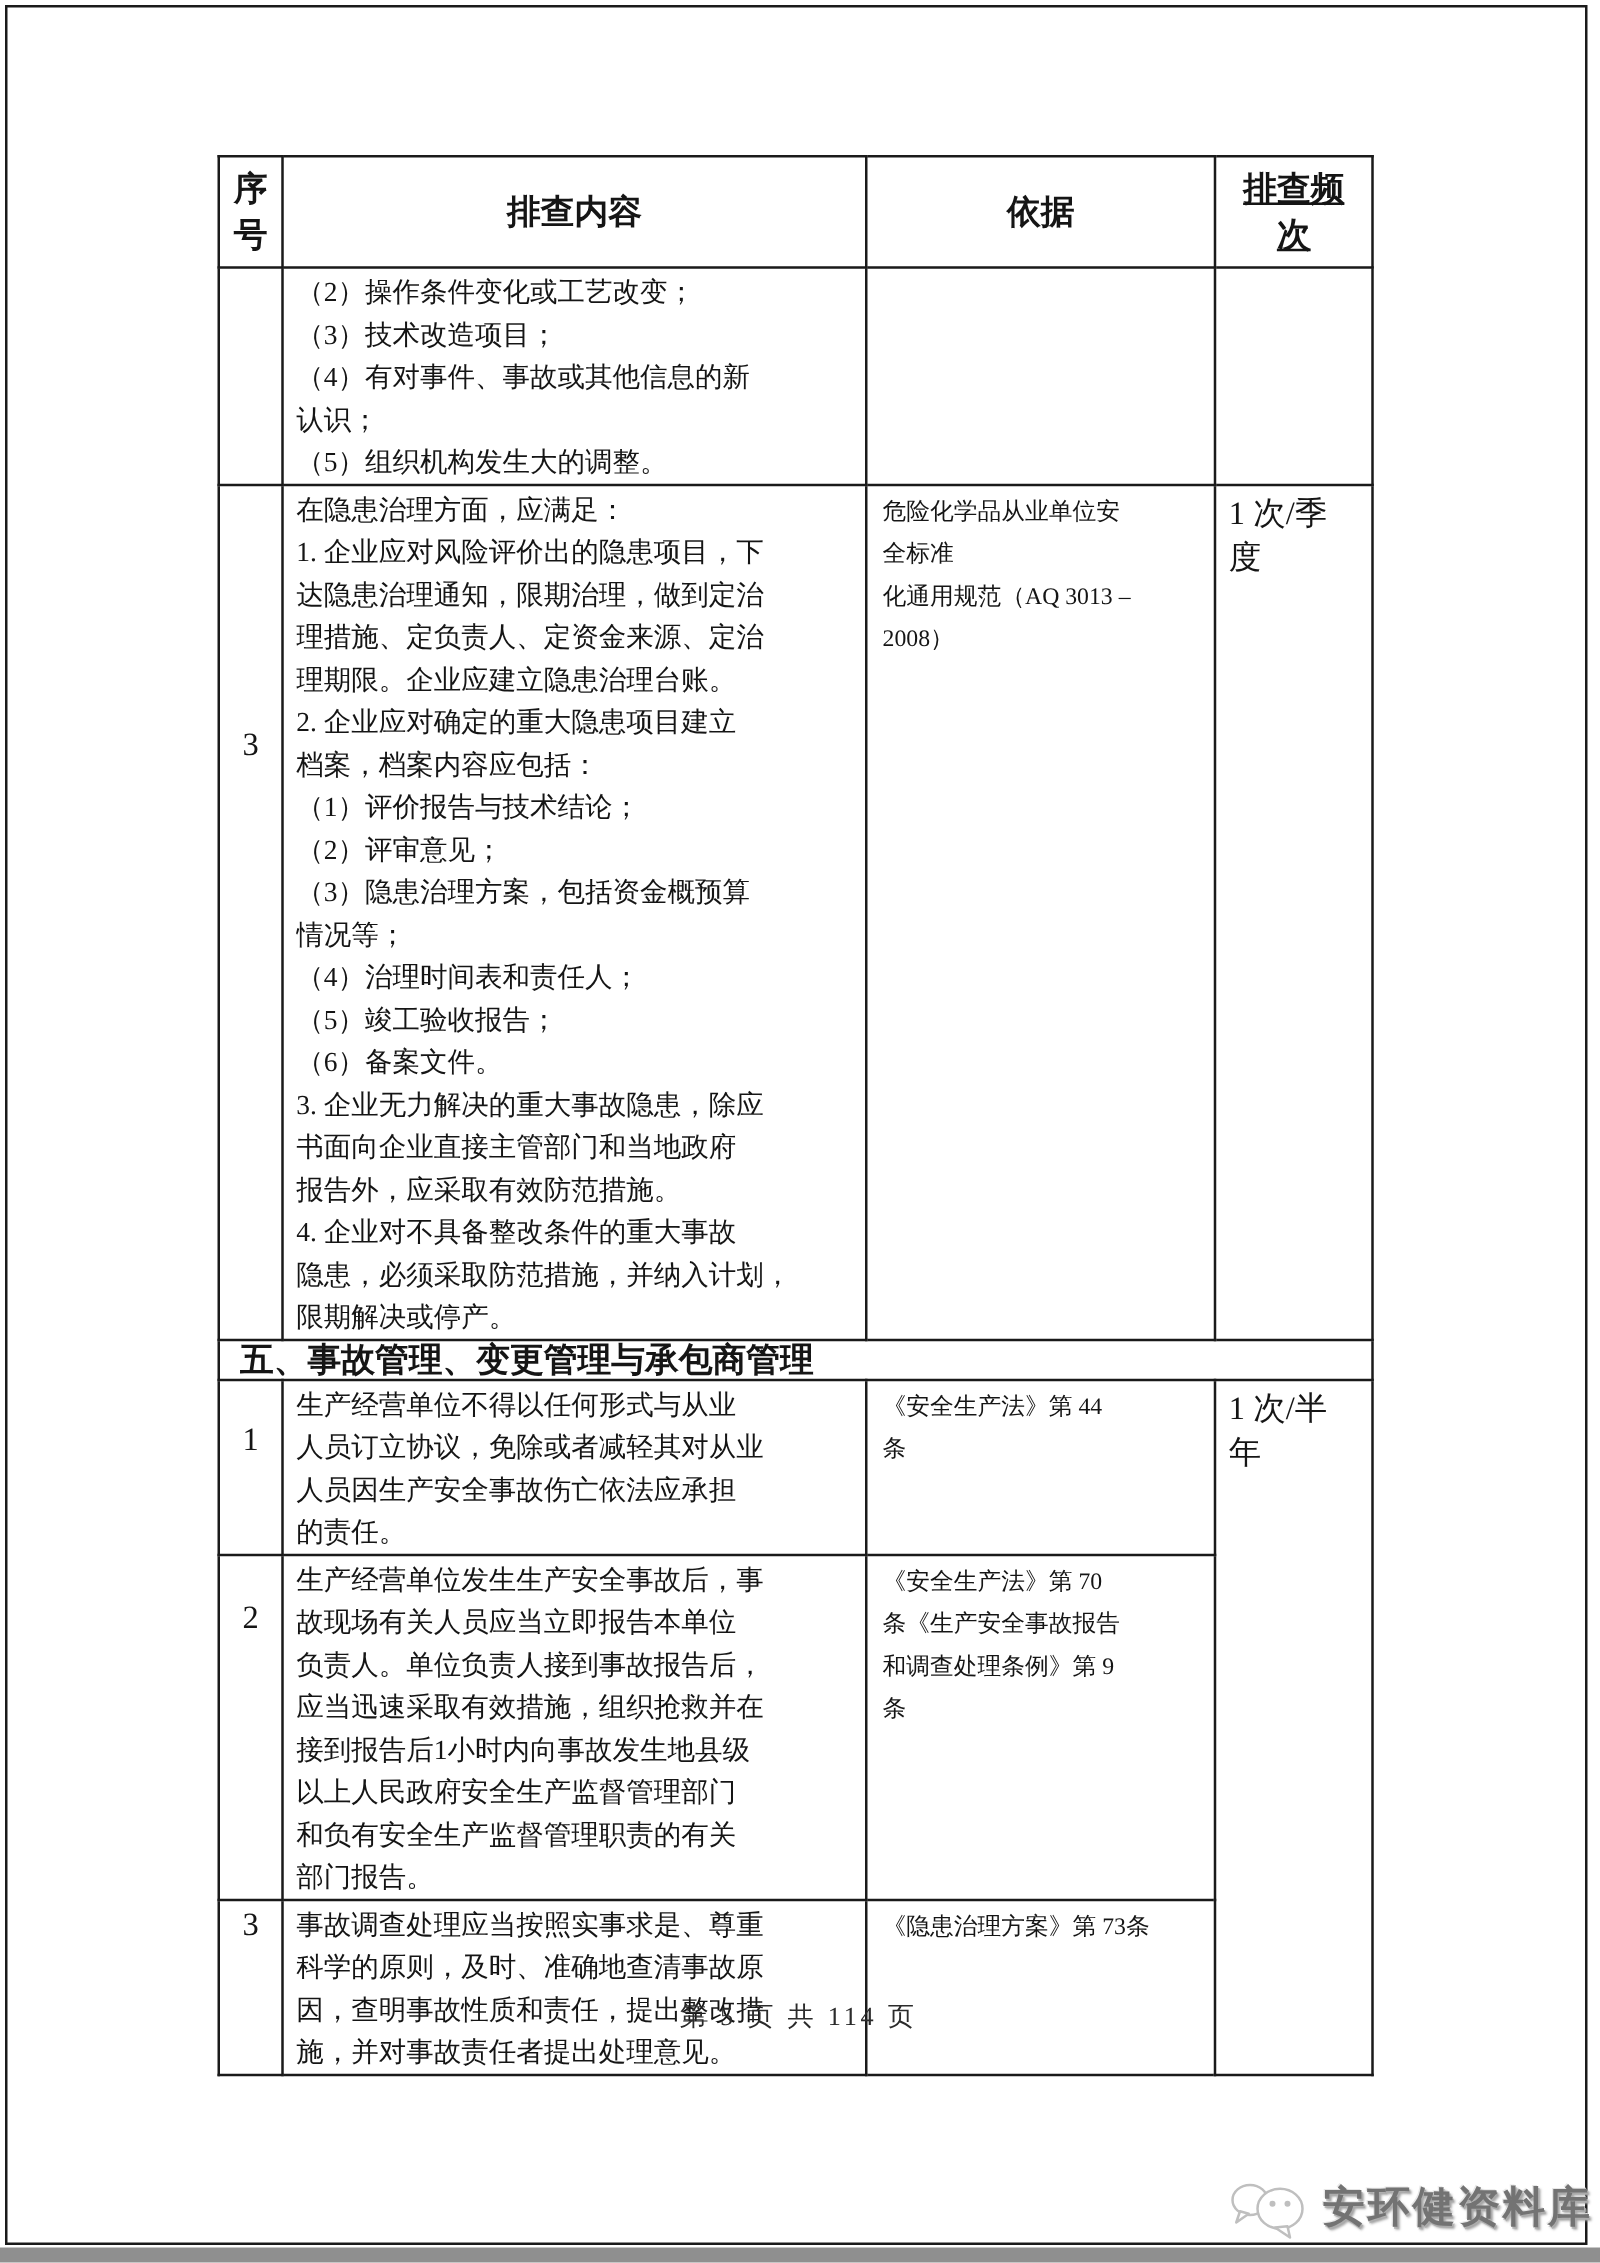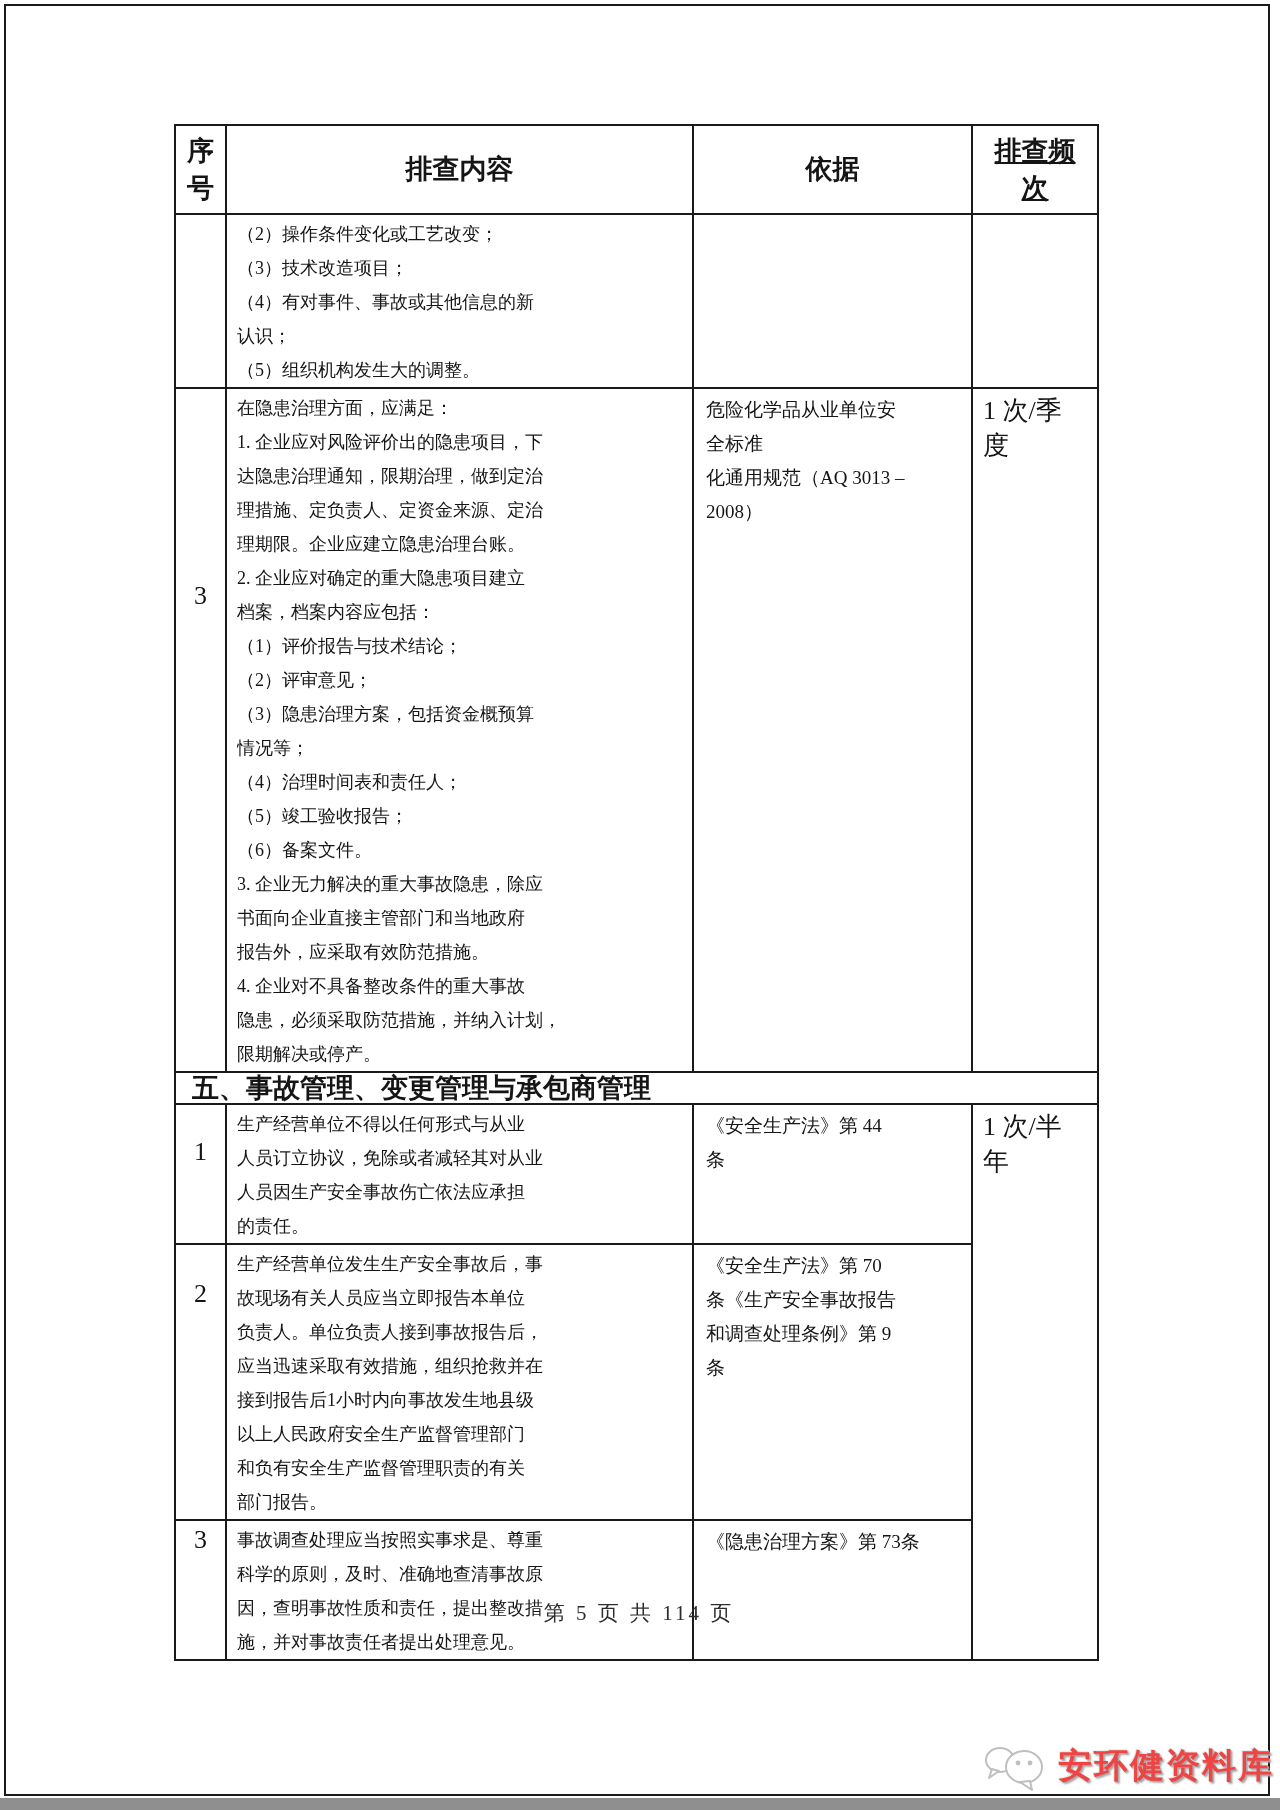--- a/index.html
+++ b/index.html
@@ -29,42 +29,42 @@
   th .cw{white-space:normal;}
   .hdr th{
     vertical-align:middle;text-align:center;font-weight:bold;
     font-size:27px;line-height:37px;padding:0;
   }
   th.h-freq{padding:0 10px;text-decoration:underline;}
   td.num{
     text-align:center;font-size:26px;line-height:34px;padding:0;
   }
   td.content{
-    font-size:18px;line-height:34px;padding:2px 17px 0 10px;
+    font-size:22px;line-height:34px;padding:2px 17px 0 10px;
   }
   td.basis{
     font-size:19px;line-height:34px;padding:4px 18px 0 12px;
   }
   td.freq{
     font-size:26px;line-height:35px;padding:4px 10px 0 10px;
   }
   tr.section td{
     font-weight:bold;font-size:27px;line-height:30px;padding:0 2px 0 16px;
     vertical-align:middle;
   }
   .footer{
     position:absolute;left:0;top:1593px;width:1266px;text-align:center;
     font-size:21px;letter-spacing:3px;color:#2b2b2b;
   }
   .watermark{
     position:absolute;left:978px;top:1732px;width:270px;height:56px;
     display:flex;align-items:center;
   }
   .watermark .wm-text{
-    font-size:34px;font-weight:bold;letter-spacing:2px;color:#ef4444;
+    font-size:34px;font-weight:bold;letter-spacing:2px;color:#737373;
     text-shadow:2px 2px 2px #a8a8a8,-1px -1px 0 #e8e8e8,1px 1px 0 #c0c0c0;
     white-space:nowrap;
   }
   .wm-icon{margin-right:8px;flex:0 0 auto;}
 </style>
 </head>
 <body>
 
 <div class="page">
 

